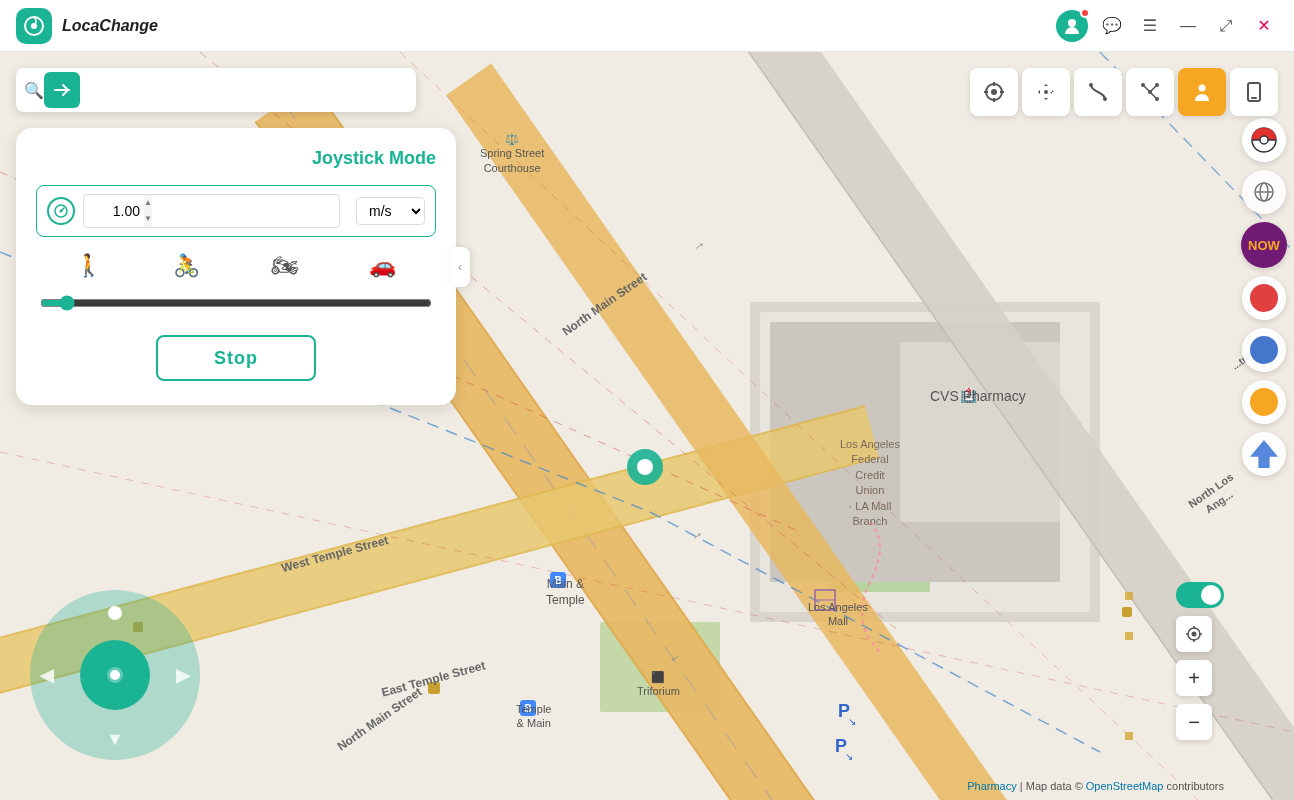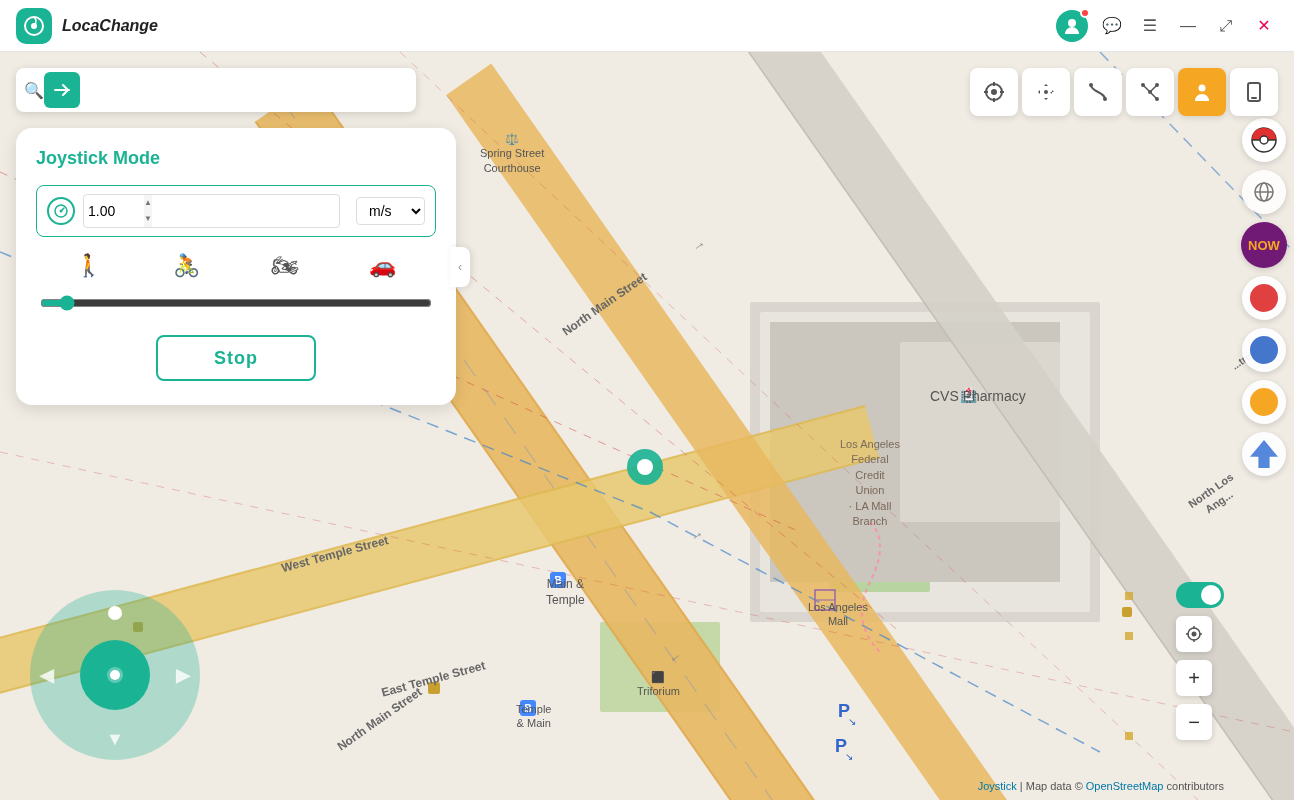--- a/index.html
+++ b/index.html
@@ -157,21 +157,21 @@
       top: 76px;
       left: 16px;
       width: 420px;
       background: #fff;
       border-radius: 16px;
       box-shadow: 0 4px 16px rgba(0,0,0,0.12);
       padding: 20px;
       z-index: 50;
     }
     .joystick-panel-title {
-      text-align: left;
+      text-align: right;
       font-size: 18px;
       font-weight: 600;
       color: #1ab394;
       margin-bottom: 16px;
     }
     .speed-row {
       display: flex;
       align-items: center;
       gap: 8px;
       border: 1.5px solid #1ab394;
@@ -196,21 +196,21 @@
       align-items: center;
       border: 1px solid #ddd;
       border-radius: 4px;
       overflow: hidden;
       flex: 1;
     }
     .speed-input {
       border: none;
       outline: none;
       width: 60px;
-      text-align: left;
+      text-align: right;
       font-size: 14px;
       padding: 4px;
     }
     .speed-arrows {
       display: flex;
       flex-direction: column;
       background: #f5f5f5;
       height: 32px;
     }
     .speed-arrow {
@@ -688,21 +688,21 @@
     <div class="map-ctrl-btn">
       <span style="font-size:20px;font-weight:300;color:#333;">+</span>
     </div>
 
     <div class="map-ctrl-btn">
       <span style="font-size:20px;font-weight:300;color:#333;">−</span>
     </div>
   </div>
 
   <div class="attribution">
-    <a href="#">Joystick</a> | Map data © <a href="#">OpenStreetMap</a> contributors
+    <a href="#">Pharmacy</a> | Map data © <a href="#">OpenStreetMap</a> contributors
   </div>
 
   <div class="joystick-control">
     <div class="joystick-outer">
       <div class="joystick-dot"></div>
       <div class="joystick-arrow up">▲</div>
       <div class="joystick-arrow down">▼</div>
       <div class="joystick-arrow left">◀</div>
       <div class="joystick-arrow right">▶</div>
       <div class="joystick-inner">

